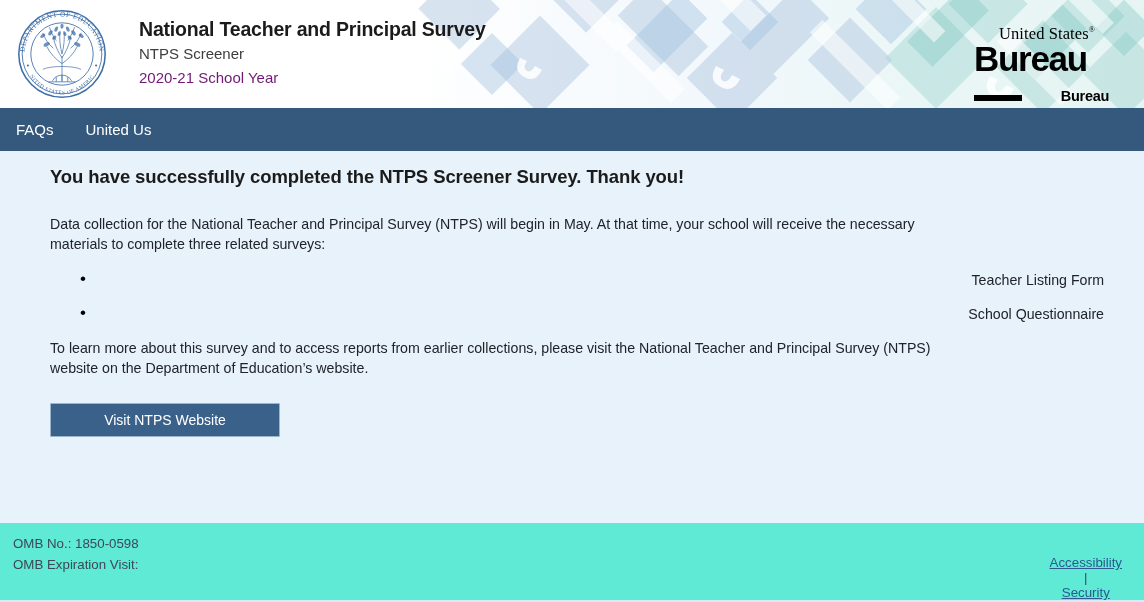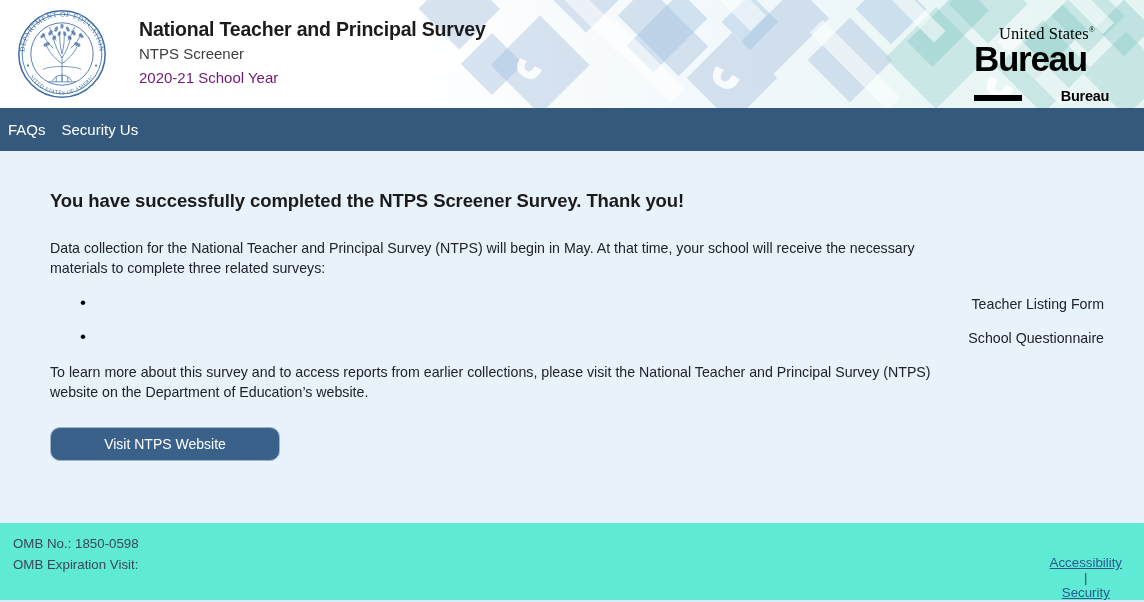--- a/index.html
+++ b/index.html
@@ -126,37 +126,37 @@
   .navbar {
     height: 43px;
     background: #34597d;
     display: flex;
     align-items: center;
     flex: 0 0 43px;
   }
   .nav-item {
     color: #ffffff;
     font-size: 15px;
-    padding: 0 8px;
+    padding: 0 16px;
     line-height: 43px;
     cursor: pointer;
     text-decoration: none;
     white-space: nowrap;
   }
   .nav-item:first-child { margin-left: 0px; }
 
   
   .main {
     background: #e8f2fb;
     flex: 1 1 auto;
     padding: 0 0 0 0;
     position: relative;
   }
 
-  .main-inner { padding: 38px 40px 0 50px; }
+  .main-inner { padding: 14px 40px 0 50px; }
 
   .success-heading {
     font-size: 18.5px;
     font-weight: bold;
     color: #1b1b1b;
     line-height: 24px;
     margin-bottom: 25px;
     letter-spacing: -0.1px;
   }
 
@@ -202,21 +202,21 @@
   .visit-btn {
     display: inline-block;
     background: #3a618a;
     border: 1px solid #9bb6cc;
     color: #ffffff;
     font-size: 14px;
     padding: 8px 20px;
     min-width: 230px;
     text-align: center;
     cursor: pointer;
-    border-radius: 10px;
+    border-radius: 1px;
     font-family: "Liberation Sans", sans-serif;
     box-shadow: 0 0 0 0 rgba(0,0,0,0);
   }
 
   
   .footer {
     background: #5eead4;
     flex: 0 0 72px;
     position: relative;
     display: flex;
@@ -385,21 +385,21 @@
         <div class="cl-bottom">
           <div class="cl-bar"></div>
           <span class="cl-bureau">Bureau</span>
         </div>
       </div>
     </div>
   </div>
 
   <div class="navbar">
     <a class="nav-item">FAQs</a>
-    <a class="nav-item">Security Us</a>
+    <a class="nav-item">United Us</a>
   </div>
 
   <div class="main">
     <div class="main-inner">
       <div class="success-heading">You have successfully completed the NTPS Screener Survey. Thank you!</div>
 
       <div class="para para-1">Data collection for the National Teacher and Principal Survey (NTPS) will begin in May. At that time, your school will receive the necessary materials to complete three related surveys:</div>
 
       <ul class="bullets">
         <li>Teacher Listing Form</li>

